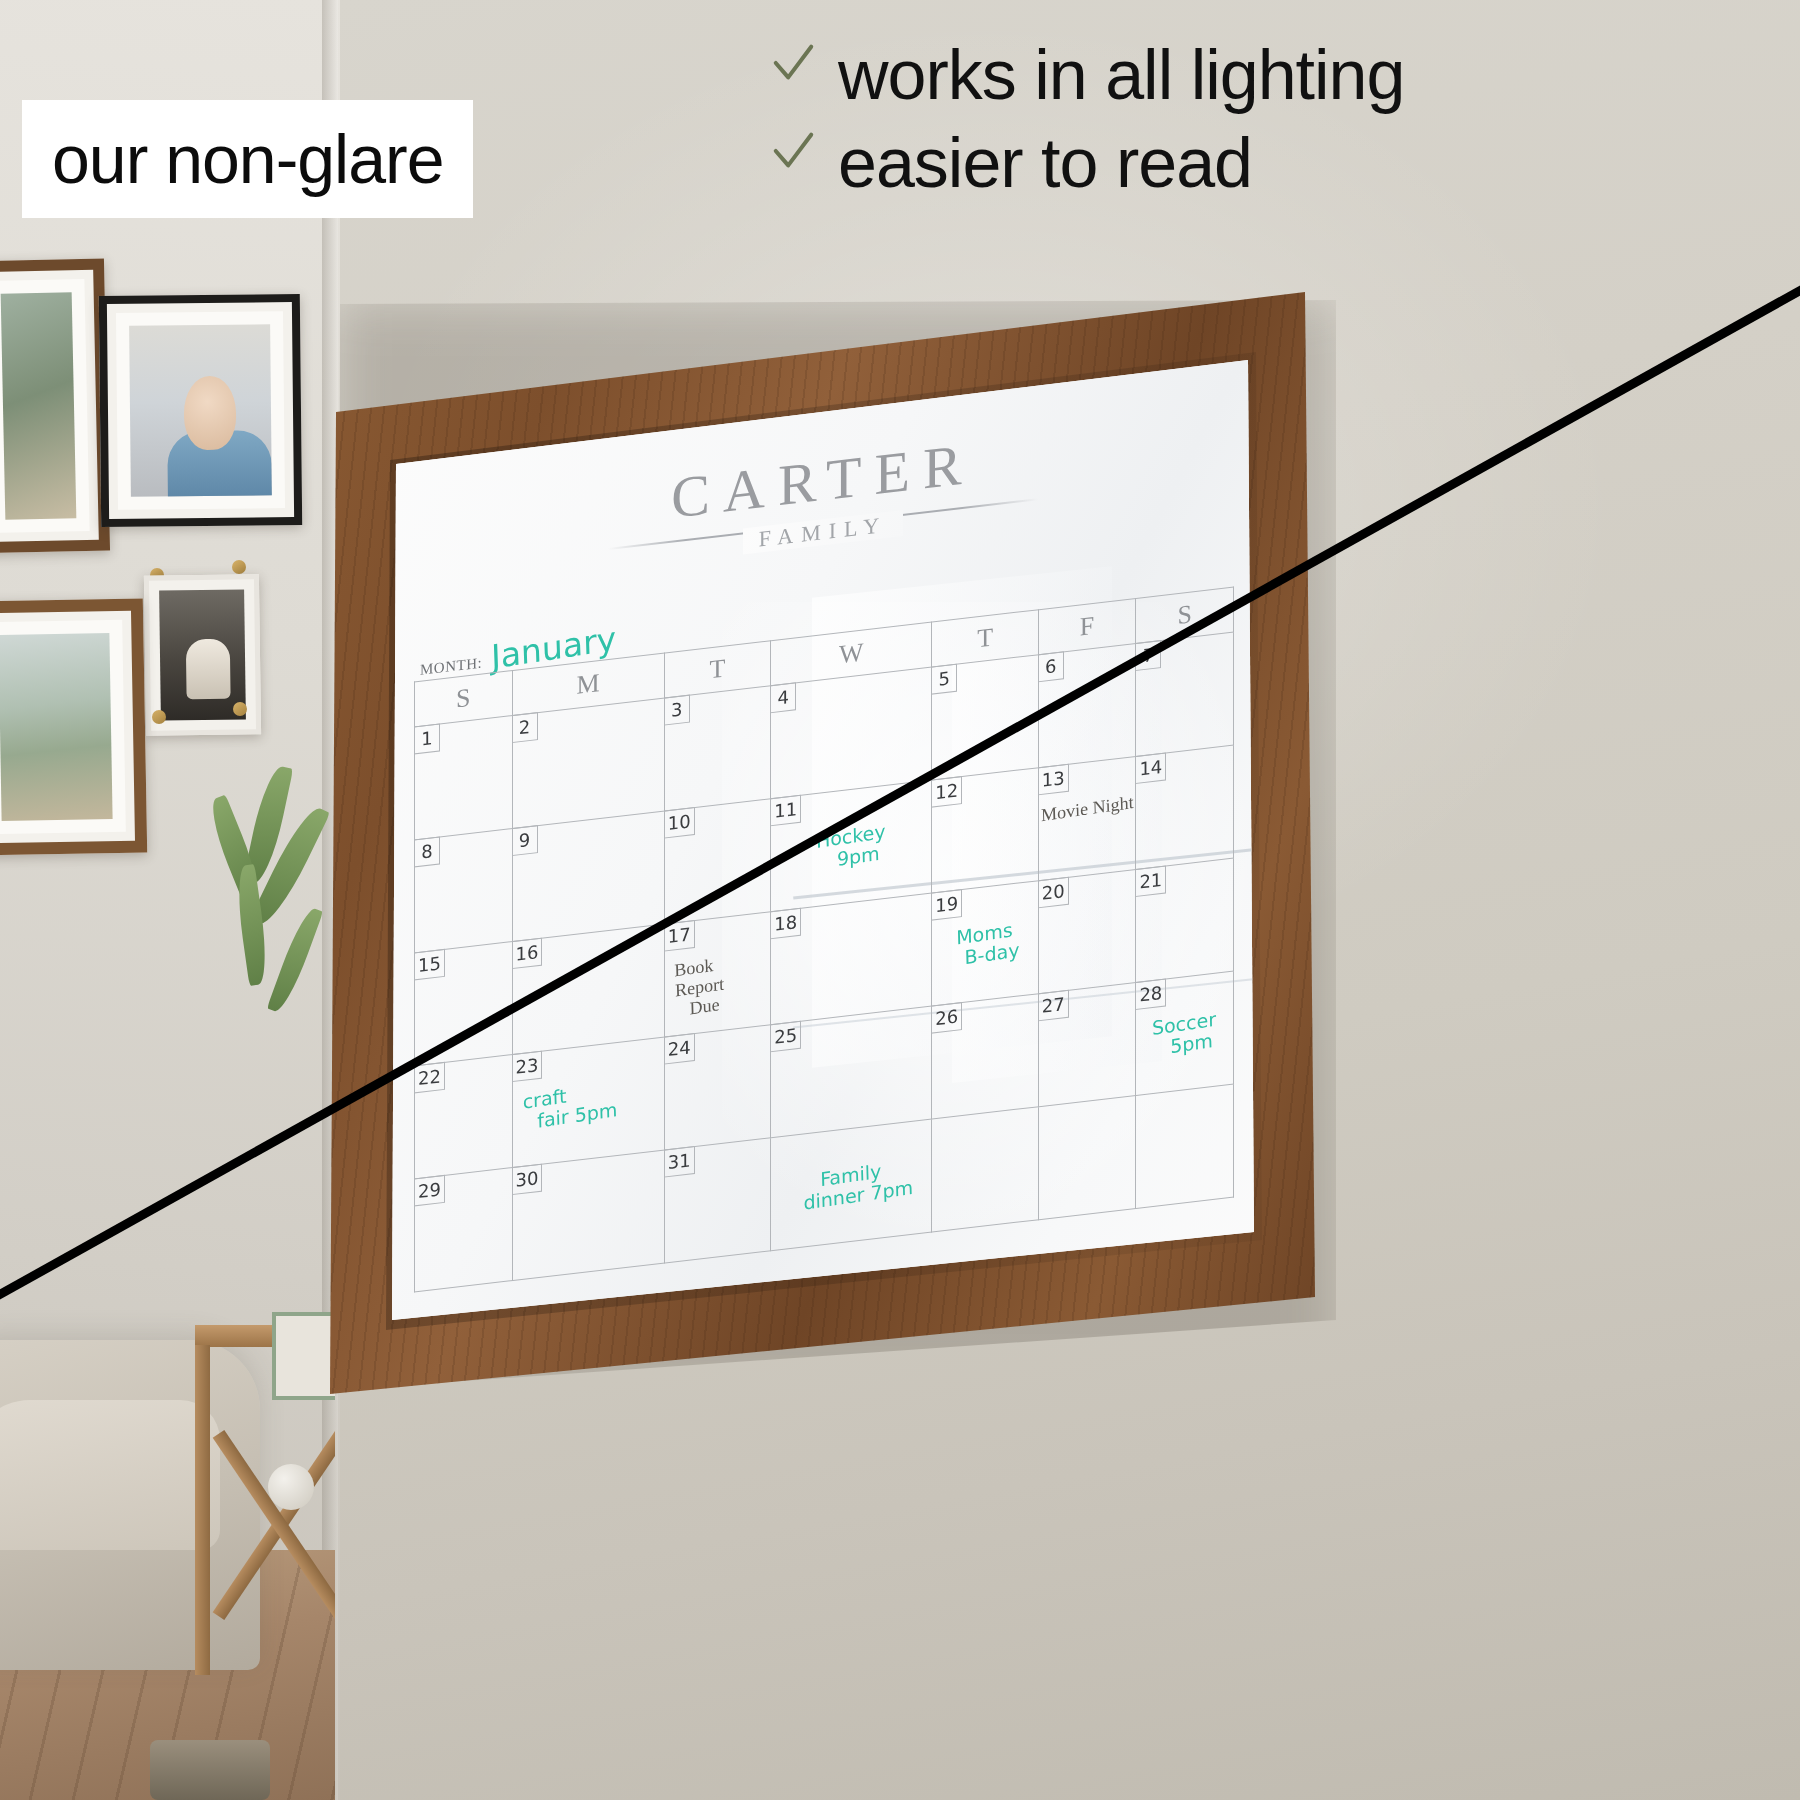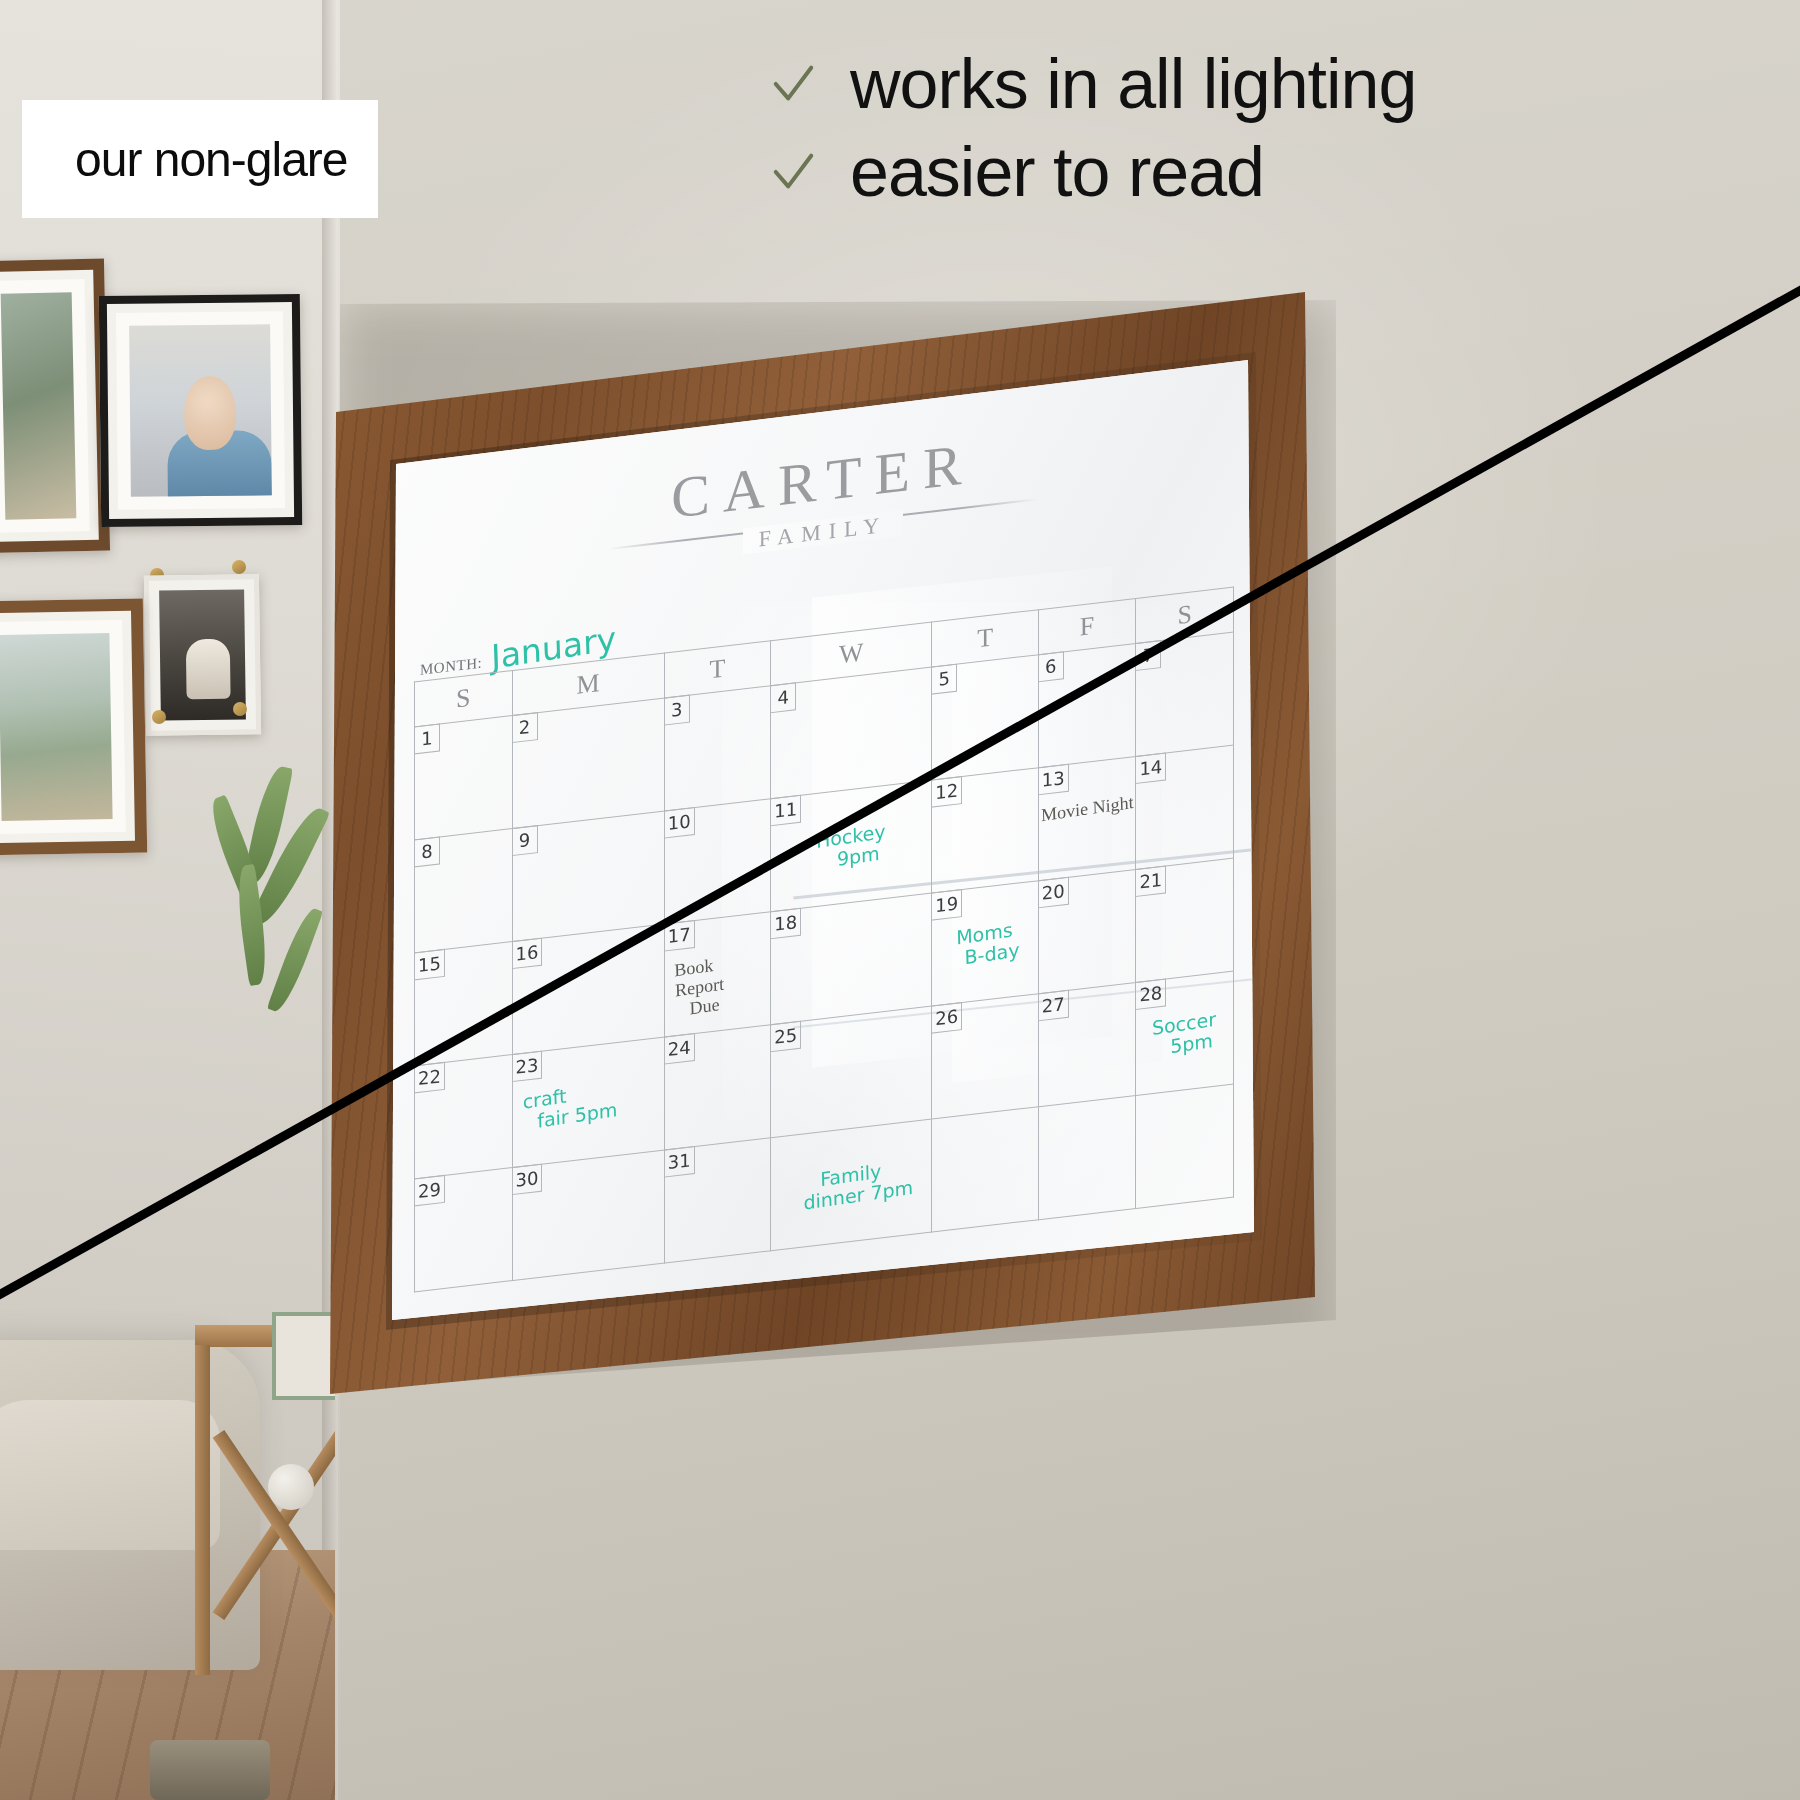--- a/index.html
+++ b/index.html
@@ -118,26 +118,26 @@
   .ev.gray{color:#5d5a55;font-family:"Liberation Serif",serif;font-size:18px;}
   .ev.c{left:0;right:0;text-align:center;}
 
   
   .split{position:absolute;left:0;top:0;width:1800px;height:1800px;pointer-events:none;}
 
   
   .tag{position:absolute;background:#fff;display:flex;align-items:center;}
   .tag span{font-family:"Liberation Sans", sans-serif;font-weight:400;color:#0c0c0c;}
   #tag-nonglare{left:22px;top:100px;height:118px;padding:0 30px;}
-  #tag-nonglare span{font-size:48px;letter-spacing:-1px;margin-left:23px;}
+  #tag-nonglare span{font-size:68px;letter-spacing:-1px;}
   #tag-standard{left:648px;top:1620px;height:118px;padding:0 28px;}
   #tag-standard span{font-size:76px;letter-spacing:-1px;}
 
   .bullets{position:absolute;left:770px;top:40px;}
-  .bullet{display:flex;align-items:center;gap:34px;height:88px;}
+  .bullet{display:flex;gap:22px;height:88px;}
   .bullet .chk{width:46px;height:46px;flex:0 0 46px;position:relative;}
   .bullet .chk svg{width:46px;height:46px;display:block;}
   .bullet .btxt{font-size:70px;color:#111;letter-spacing:-1px;line-height:1;}
 </style>
 </head>
 <body>
 
 <div id="stage">
 
   <div class="wall-right"></div>

